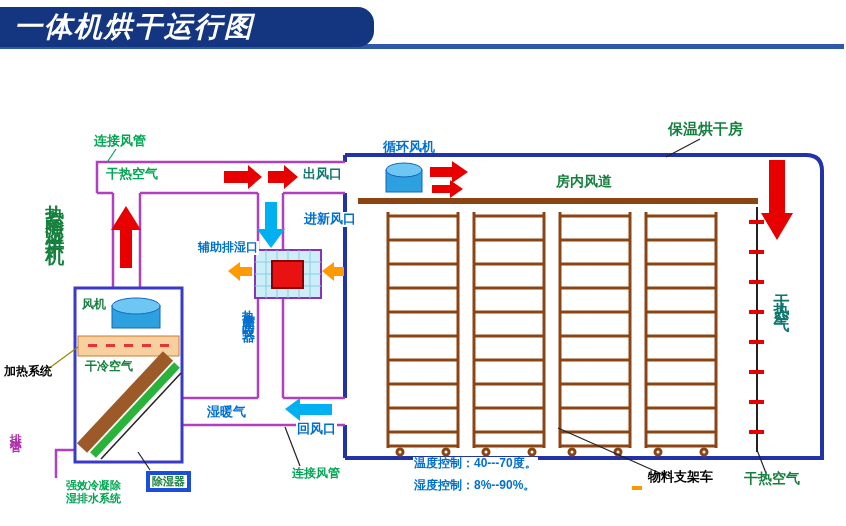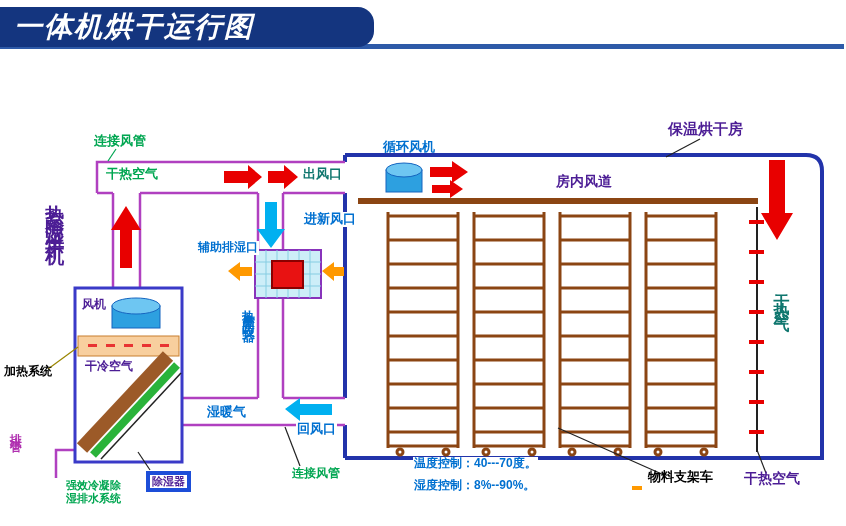--- a/index.html
+++ b/index.html
@@ -16,21 +16,21 @@
               font-weight:bold;font-size:21px;z-index:2;letter-spacing:1px}
 
   svg.canvas{position:absolute;left:0;top:0;z-index:1}
 
   .lbl{position:absolute;font-weight:bold;font-size:13px;line-height:1.15;white-space:pre-line;z-index:4}
   .green{color:#00a651}
   .red{color:#0f766e}
   .blue{color:#0070d0}
   .olive{color:#000000}
   .purple{color:#b030b0}
-  .black{color:#4c1d95}
+  .black{color:#15803d}
   .vert{writing-mode:vertical-rl;text-orientation:upright;letter-spacing:4px}
   .bgw{background:#fff;padding:0 1px}
   .gbox{border:4px solid #1d4ed8;background:#fff;padding:0 2px}
 </style>
 </head>
 <body>
 
 <div id="stage">
 
   <div class="banner">

